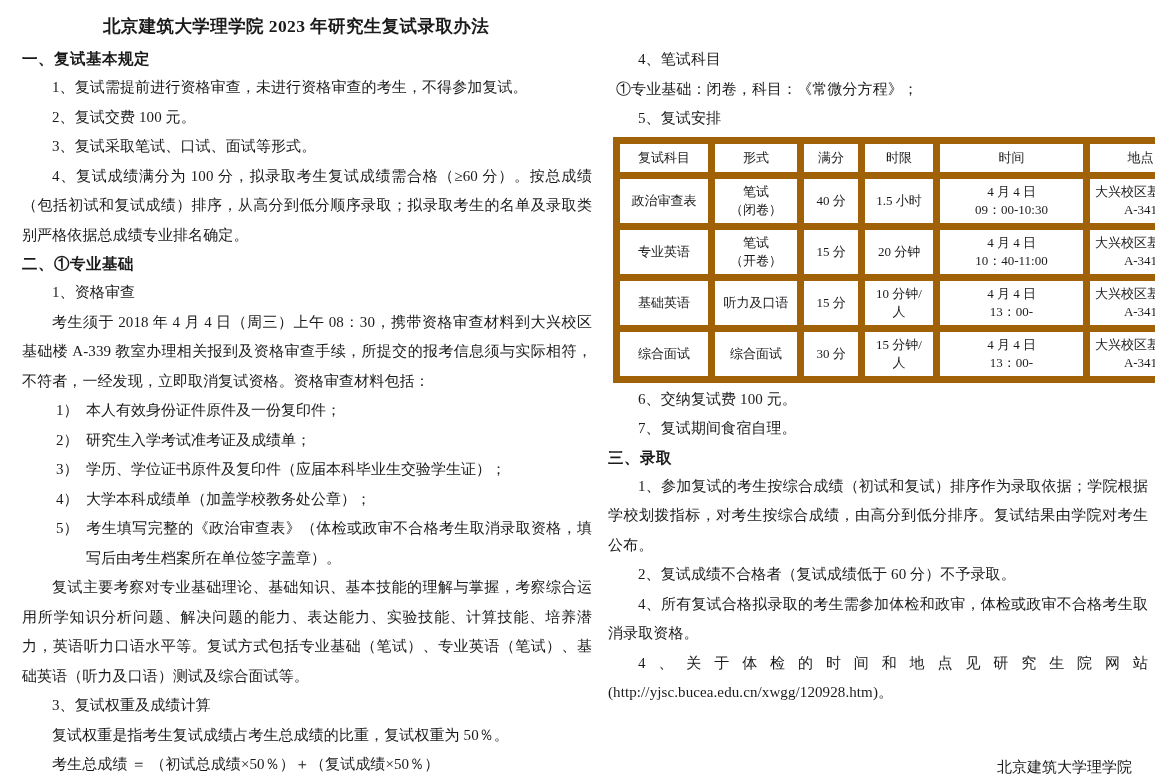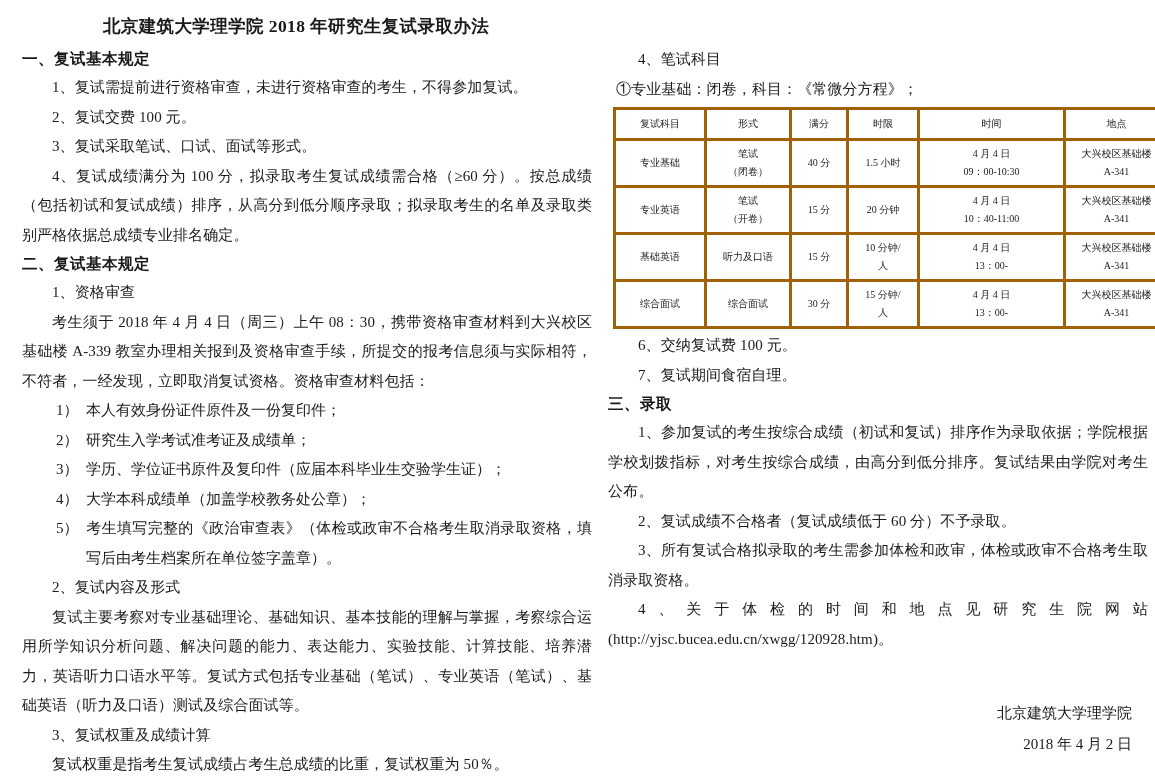--- a/index.html
+++ b/index.html
@@ -93,22 +93,22 @@
     padding-left: 13px;
     margin-top: 3px;
     margin-bottom: 2px;
   }
   table.schedule {
     border-collapse: collapse;
     width: 524px;
     table-layout: fixed;
   }
   table.schedule td, table.schedule th {
-    border: 3px solid #a16207;
-    font-size: 10px;
+    border: 7px solid #a16207;
+    font-size: 13px;
     line-height: 18px;
     text-align: center;
     vertical-align: middle;
     font-weight: normal;
     padding: 2px 1px;
     word-break: break-all;
   }
   table.schedule thead td {
     height: 26px;
     padding: 1px;
@@ -135,74 +135,74 @@
   }
   .sign div { white-space: nowrap; }
 
   .url-text { font-family: "Liberation Serif", serif; }
 </style>
 </head>
 <body>
 
 <div class="page">
 
-  <div class="doc-title">北京建筑大学理学院 2018 年研究生复试录取办法</div>
+  <div class="doc-title">北京建筑大学理学院 2023 年研究生复试录取办法</div>
 
   <div class="col col-left">
 
     <div class="h2">一、复试基本规定</div>
 
     <p class="para">1、复试需提前进行资格审查，未进行资格审查的考生，不得参加复试。</p>
     <p class="para">2、复试交费 100 元。</p>
     <p class="para">3、复试采取笔试、口试、面试等形式。</p>
     <p class="para">4、复试成绩满分为 100 分，拟录取考生复试成绩需合格（≥60 分）。按总成绩（包括初试和复试成绩）排序，从高分到低分顺序录取；拟录取考生的名单及录取类别严格依据总成绩专业排名确定。</p>
 
-    <div class="h2">二、复试基本规定</div>
+    <div class="h2">二、①专业基础</div>
 
     <p class="para">1、资格审查</p>
     <p class="para">考生须于 2018 年 4 月 4 日（周三）上午 08：30，携带资格审查材料到大兴校区基础楼 A-339 教室办理相关报到及资格审查手续，所提交的报考信息须与实际相符，不符者，一经发现，立即取消复试资格。资格审查材料包括：</p>
 
     <ul class="sublist">
       <li><span class="mark">1）</span><span>本人有效身份证件原件及一份复印件；</span></li>
       <li><span class="mark">2）</span><span>研究生入学考试准考证及成绩单；</span></li>
       <li><span class="mark">3）</span><span>学历、学位证书原件及复印件（应届本科毕业生交验学生证）；</span></li>
       <li><span class="mark">4）</span><span>大学本科成绩单（加盖学校教务处公章）；</span></li>
       <li><span class="mark">5）</span><span>考生填写完整的《政治审查表》（体检或政审不合格考生取消录取资格，填写后由考生档案所在单位签字盖章）。</span></li>
     </ul>
 
-    <p class="para">2、复试内容及形式</p>
     <p class="para">复试主要考察对专业基础理论、基础知识、基本技能的理解与掌握，考察综合运用所学知识分析问题、解决问题的能力、表达能力、实验技能、计算技能、培养潜力，英语听力口语水平等。复试方式包括专业基础（笔试）、专业英语（笔试）、基础英语（听力及口语）测试及综合面试等。</p>
 
     <p class="para">3、复试权重及成绩计算</p>
     <p class="para">复试权重是指考生复试成绩占考生总成绩的比重，复试权重为 50％。</p>
     <p class="para">考生总成绩 ＝ （初试总成绩×50％）＋（复试成绩×50％）</p>
 
   </div>
 
   <div class="col col-right">
 
     <p class="para">4、笔试科目</p>
     <p class="para noindent" style="padding-left:16px">①专业基础：闭卷，科目：《常微分方程》；</p>
 
+    <p class="para">5、复试安排</p>
 
     <div class="tbl-wrap">
       <table class="schedule">
         <thead>
           <tr>
             <td class="c1">复试科目</td>
             <td class="c2">形式</td>
             <td class="c3">满分</td>
             <td class="c4">时限</td>
             <td class="c5">时间</td>
             <td class="c6">地点</td>
           </tr>
         </thead>
         <tbody>
           <tr>
-            <td class="c1">专业基础</td>
+            <td class="c1">政治审查表</td>
             <td class="c2 cell-2line">笔试
 （闭卷）</td>
             <td class="c3">40 分</td>
             <td class="c4 cell-2line">1.5 小时</td>
             <td class="c5 cell-2line">4 月 4 日
 09：00-10:30</td>
             <td class="c6 cell-2line">大兴校区基础楼
 A-341</td>
           </tr>
           <tr>
@@ -242,21 +242,21 @@
       </table>
     </div>
 
     <p class="para">6、交纳复试费 100 元。</p>
     <p class="para">7、复试期间食宿自理。</p>
 
     <div class="h2">三、录取</div>
 
     <p class="para">1、参加复试的考生按综合成绩（初试和复试）排序作为录取依据；学院根据学校划拨指标，对考生按综合成绩，由高分到低分排序。复试结果由学院对考生公布。</p>
     <p class="para">2、复试成绩不合格者（复试成绩低于 60 分）不予录取。</p>
-    <p class="para">3、所有复试合格拟录取的考生需参加体检和政审，体检或政审不合格考生取消录取资格。</p>
+    <p class="para">4、所有复试合格拟录取的考生需参加体检和政审，体检或政审不合格考生取消录取资格。</p>
     <p class="para url-text">4、关于体检的时间和地点见研究生院网站(http://yjsc.bucea.edu.cn/xwgg/120928.htm)。</p>
 
     <div class="sign">
       <div>北京建筑大学理学院</div>
       <div>2018 年 4 月 2 日</div>
     </div>
 
   </div>
 
 </div>

